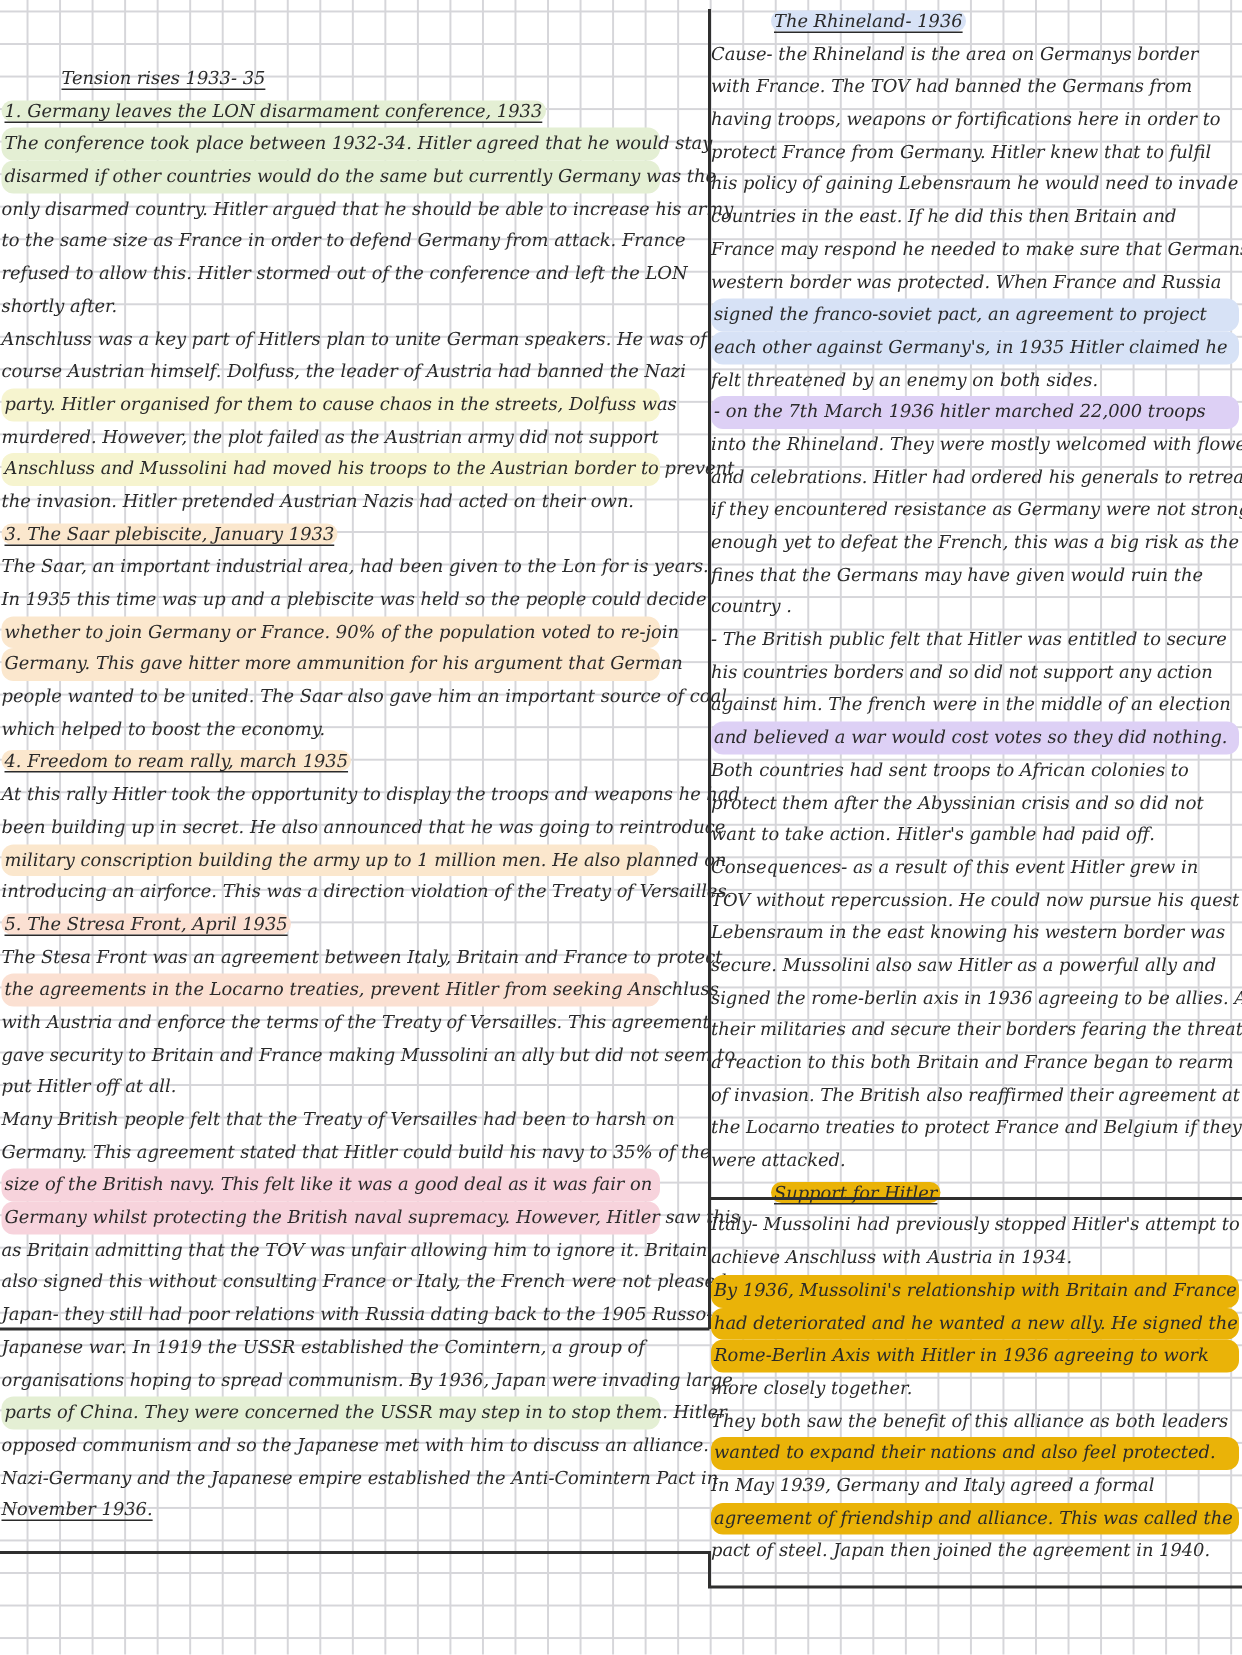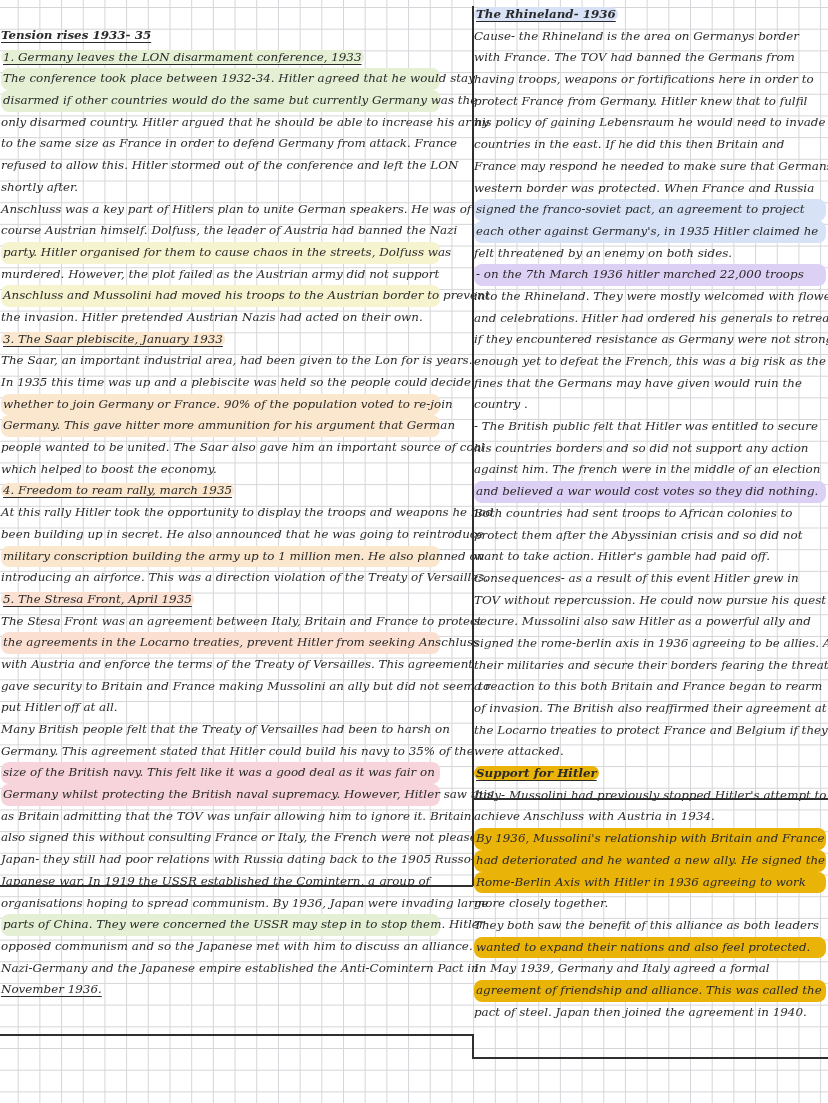--- a/index.html
+++ b/index.html
@@ -10,25 +10,25 @@
         linear-gradient(to right, #d6d6da 1px, transparent 1px),
         linear-gradient(to bottom, #d6d6da 1px, transparent 1px);
       background-size: 21.7px 21.7px;
       background-position: -4px 7px;
       font-family: "DejaVu Serif", serif;
       font-style: italic;
       color: #2a2a2a;
     }
     .page { position: absolute; inset: 0; }
     .col { position: absolute; font-size: 11.9px; line-height: 21.7px; }
-    .col-left { left: 1px; top: 25px; width: 439px; }
+    .col-left { left: 1px; top: 42px; width: 439px; }
     .col-right { left: 474px; top: 4px; width: 352px; }
     .line { white-space: nowrap; height: 21.7px; overflow: visible; }
     .h { text-decoration: underline; text-decoration-thickness: 1.2px; text-underline-offset: 3px; }
-    .title { font-weight: bold; }
+    .title { font-weight: normal; margin-left: 40px; }
     .hl { border-radius: 8px; padding: 0 2px; }
     .hl-green { background: #e4efd4; }
     .hl-yellow { background: #f6f4cf; }
     .hl-orange { background: #fbe7cd; text-align: center; }
     .hl-peach { background: #fbe0d2; }
     .hl-pink { background: #f7d3dc; }
     .hl-blue { background: #d7e2f6; }
     .hl-purple { background: #ddd0f5; }
     .hl-rose { background: #eab308; }
     .rule { position: absolute; background: #2f2f2f; }
@@ -130,20 +130,21 @@
       <div class="line">country .</div>
       <div class="line">- The British public felt that Hitler was entitled to secure</div>
       <div class="line">his countries borders and so did not support any action</div>
       <div class="line">against him. The french were in the middle of an election</div>
       <div class="line hl hl-purple">and believed a war would cost votes so they did nothing.</div>
       <div class="line">Both countries had sent troops to African colonies to</div>
       <div class="line">protect them after the Abyssinian crisis and so did not</div>
       <div class="line">want to take action. Hitler's gamble had paid off.</div>
       <div class="line">Consequences- as a result of this event Hitler grew in</div>
       <div class="line">TOV without repercussion. He could now pursue his quest for</div>
+      <div class="line">Lebensraum in the east knowing his western border was</div>
       <div class="line">secure. Mussolini also saw Hitler as a powerful ally and</div>
       <div class="line">signed the rome-berlin axis in 1936 agreeing to be allies. As</div>
       <div class="line">their militaries and secure their borders fearing the threat</div>
       <div class="line">a reaction to this both Britain and France began to rearm</div>
       <div class="line">of invasion. The British also reaffirmed their agreement at</div>
       <div class="line">the Locarno treaties to protect France and Belgium if they</div>
       <div class="line">were attacked.</div>
     </div>
 
     <div>

